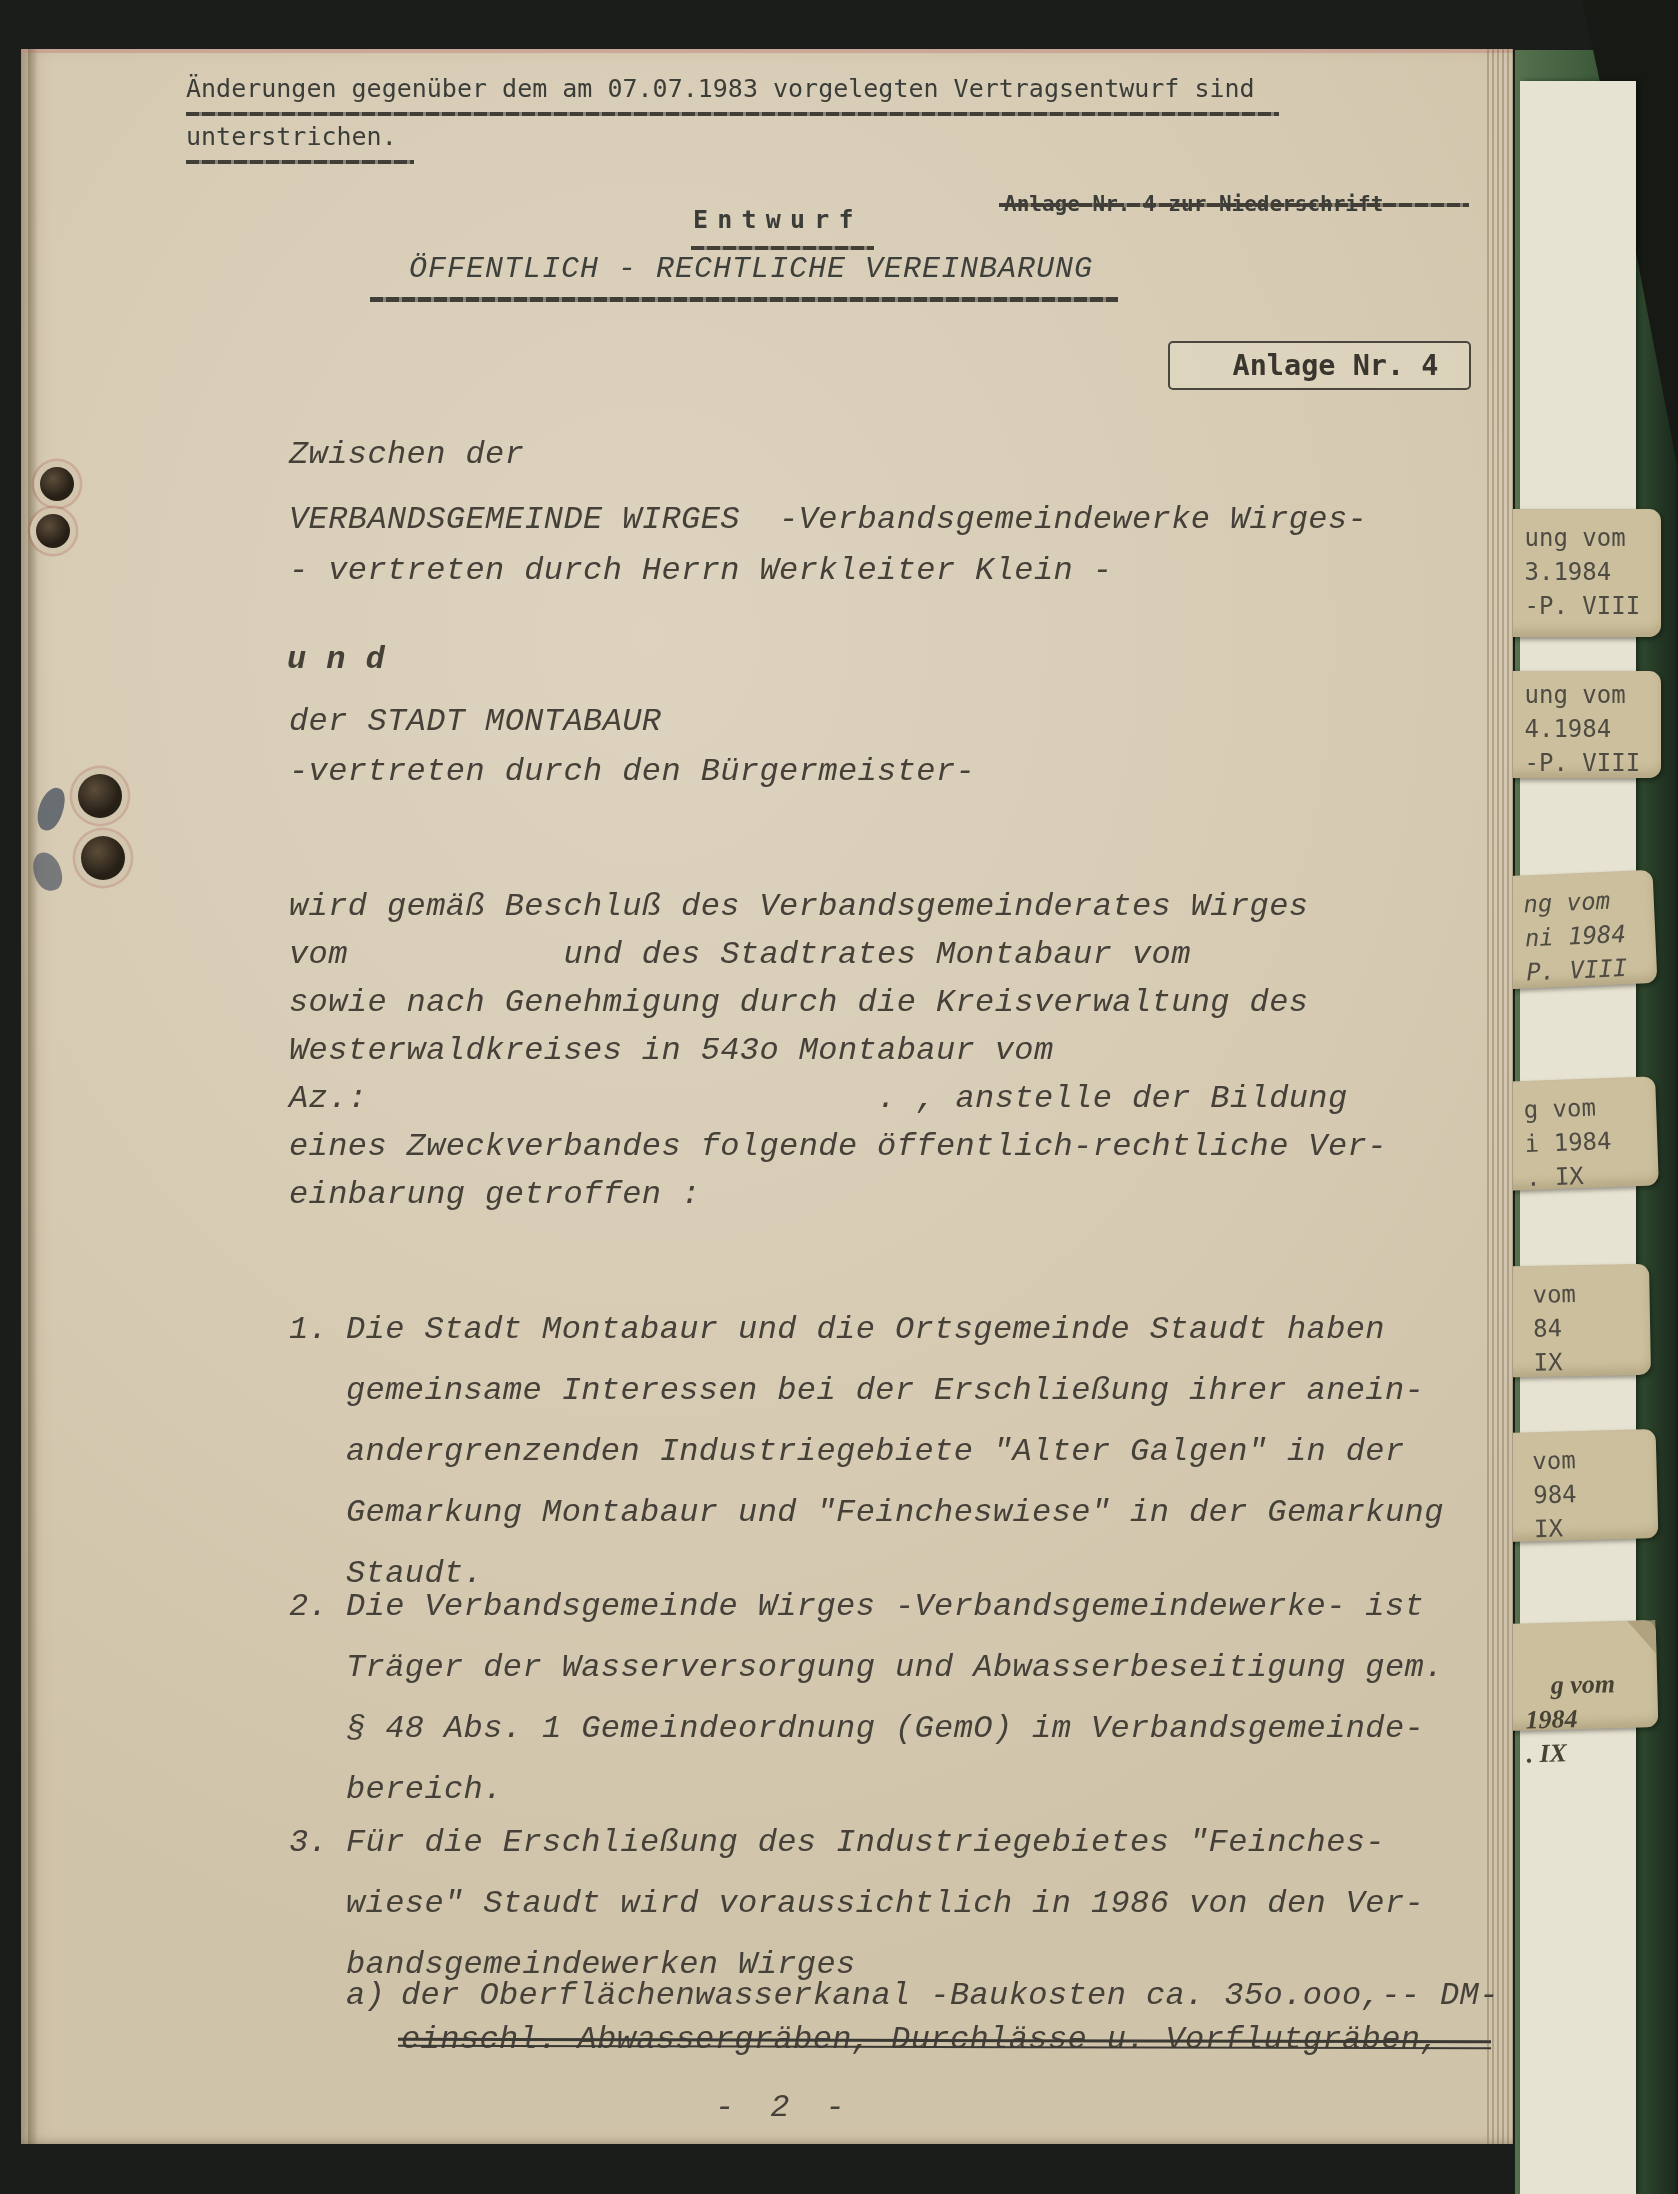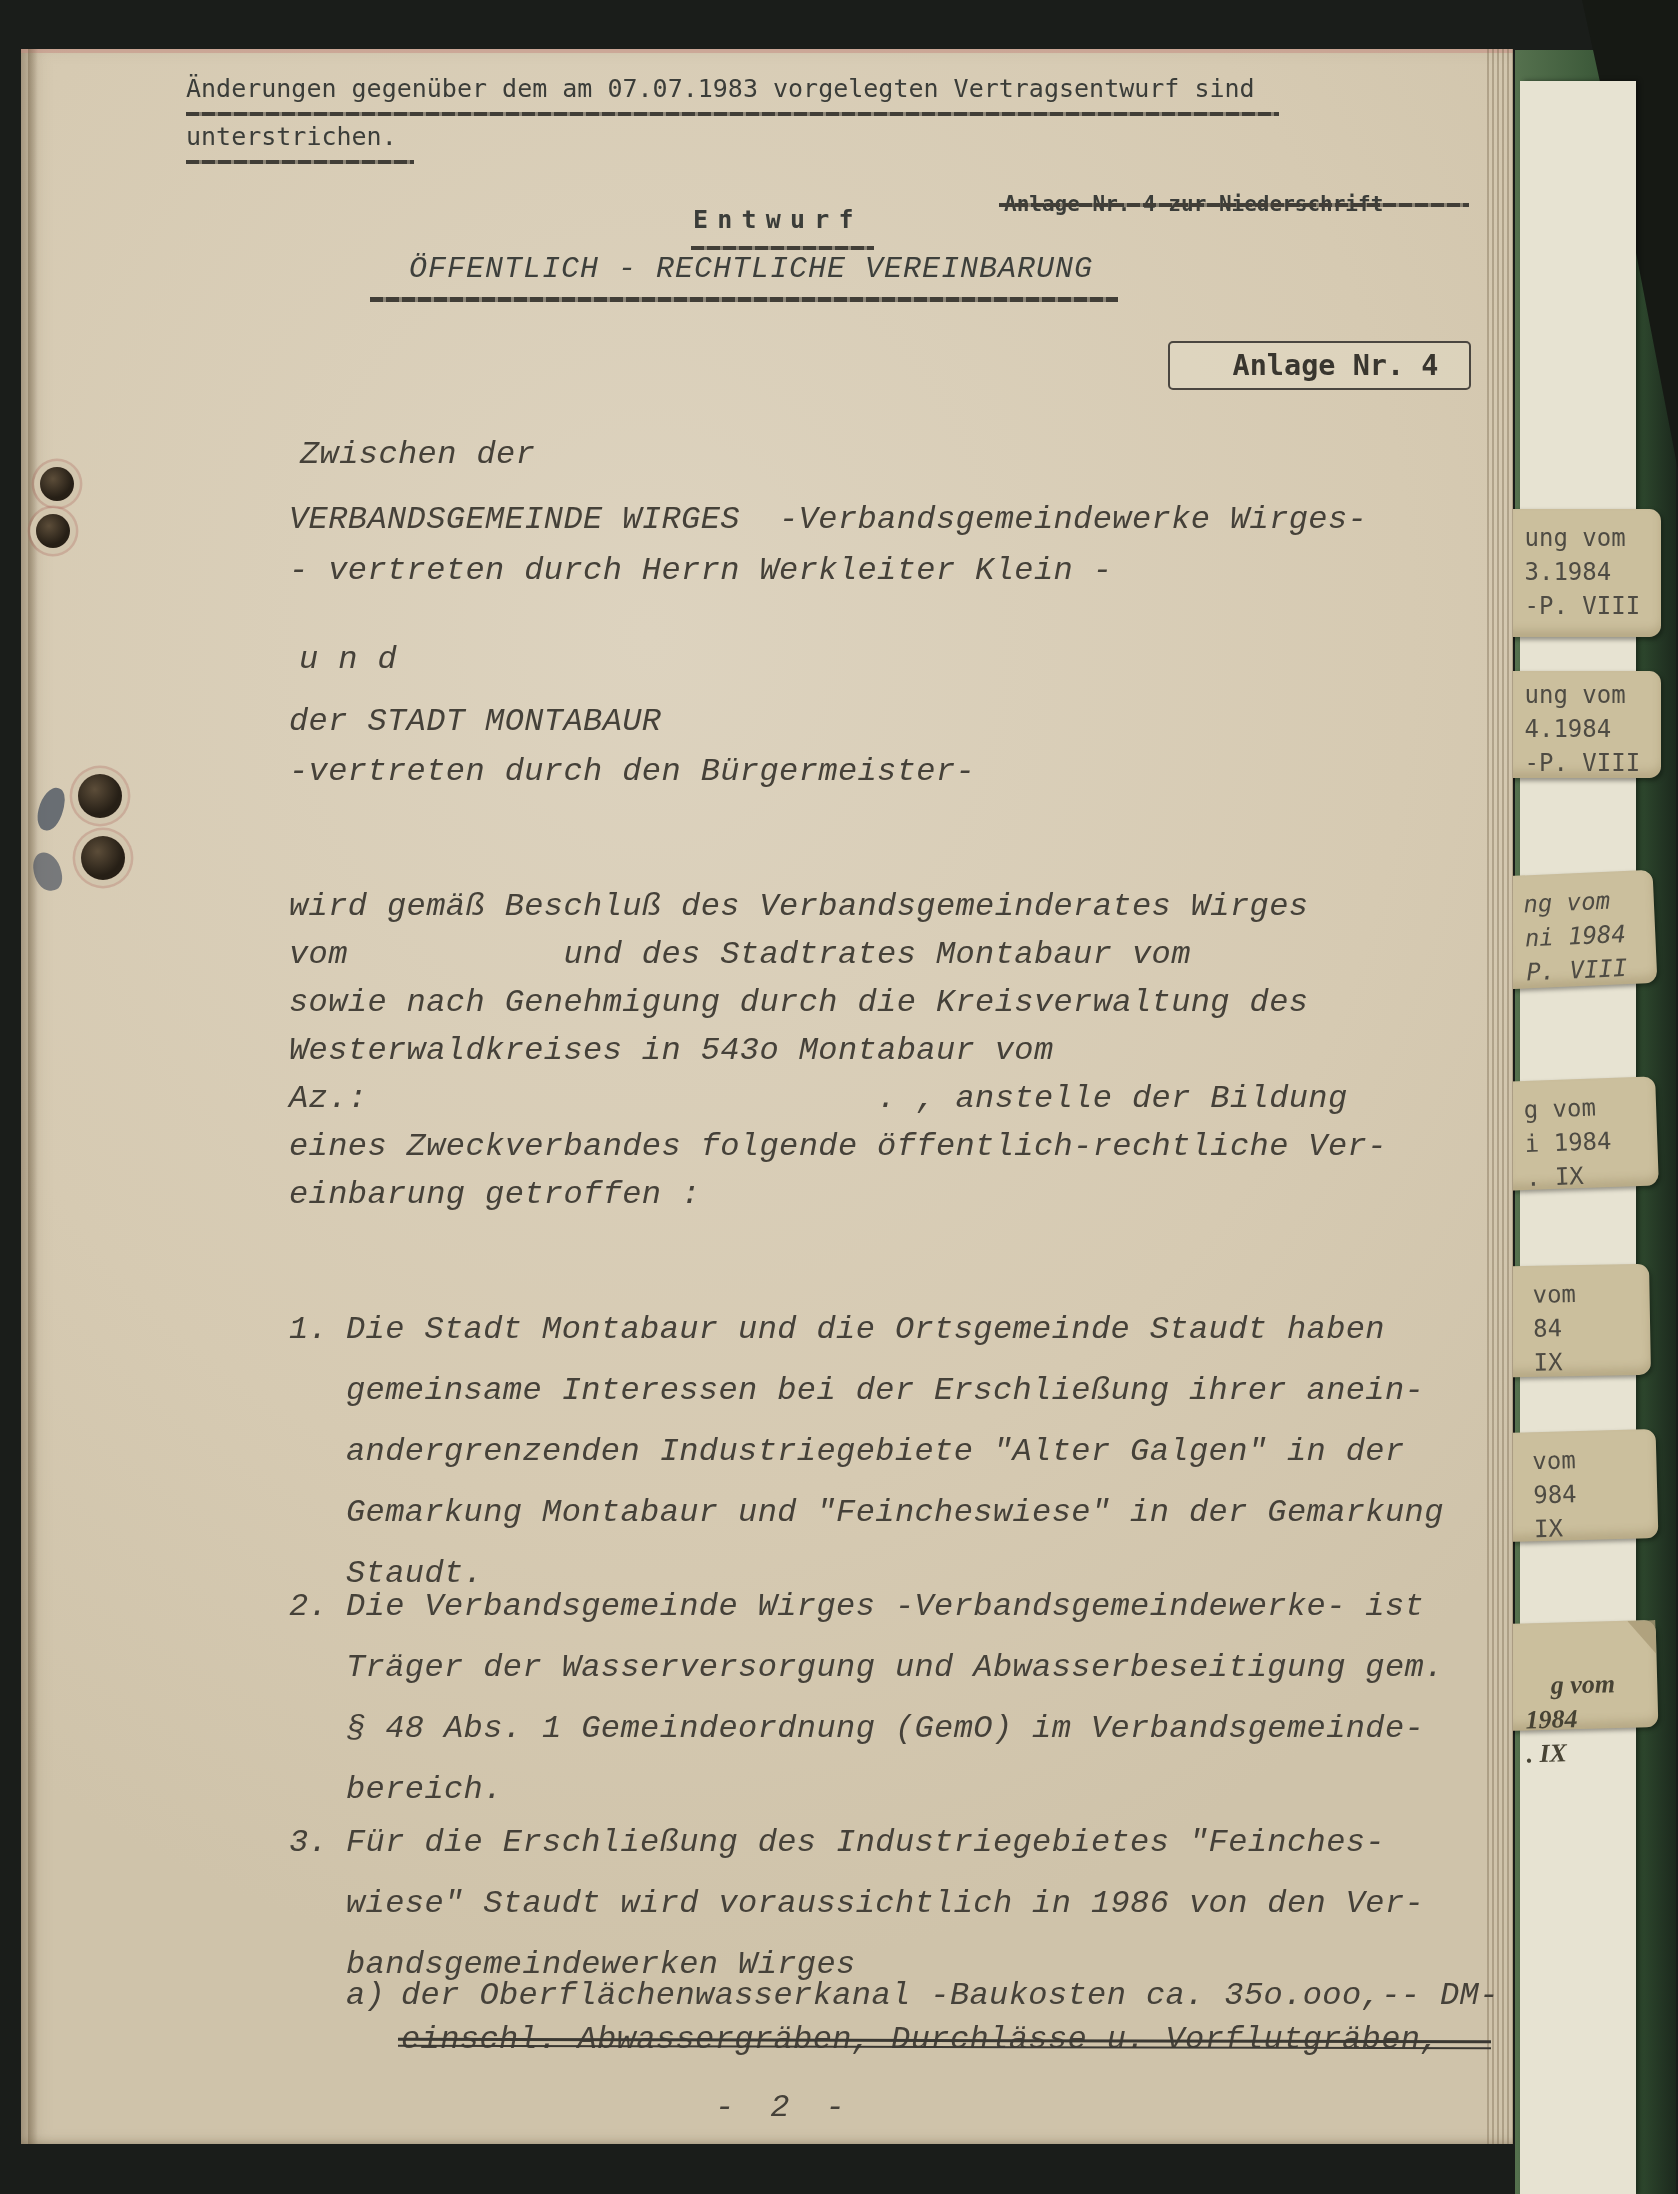--- a/index.html
+++ b/index.html
@@ -114,24 +114,24 @@
   <div class="abs sans" style="left:693px;top:205px;font-size:25px;letter-spacing:9.2px;font-weight:bold;">Entwurf</div>
   <div class="abs rule" style="left:691px;top:246px;width:183px;"></div>
 
   <div class="abs subtitle" style="left:409px;top:252px;">ÖFFENTLICH - RECHTLICHE VEREINBARUNG</div>
   <div class="abs rule" style="left:370px;top:297px;width:748px;height:5px;"></div>
 
   <div class="abs stamp-box" style="left:1168px;top:341px;width:267px;height:45px;">
     <span class="sans bold" style="font-size:28.5px;color:#39362f;">Anlage Nr. 4</span>
   </div>
 
-  <div class="abs body-text" style="left:300px;top:424px;">Zwischen der</div>
+  <div class="abs body-text" style="left:289px;top:424px;">Zwischen der</div>
   <div class="abs body-text" style="left:289px;top:489px;">VERBANDSGEMEINDE WIRGES  -Verbandsgemeindewerke Wirges-</div>
   <div class="abs body-text" style="left:289px;top:540px;">- vertreten durch Herrn Werkleiter Klein -</div>
-  <div class="abs body-text" style="left:299px;top:629px;">u n d</div>
+  <div class="abs body-text" style="left:287px;top:629px;font-weight:bold;">u n d</div>
   <div class="abs body-text" style="left:289px;top:741px;">-vertreten durch den Bürgermeister-</div>
   <div class="abs body-text" style="left:289px;top:691px;">der STADT MONTABAUR</div>
 
   <div class="abs body-text mid" style="left:289px;top:883px;">wird gemäß Beschluß des Verbandsgemeinderates Wirges
 vom           und des Stadtrates Montabaur vom
 sowie nach Genehmigung durch die Kreisverwaltung des
 Westerwaldkreises in 543o Montabaur vom
 Az.:                          . , anstelle der Bildung
 eines Zweckverbandes folgende öffentlich-rechtliche Ver-
 einbarung getroffen :</div>

